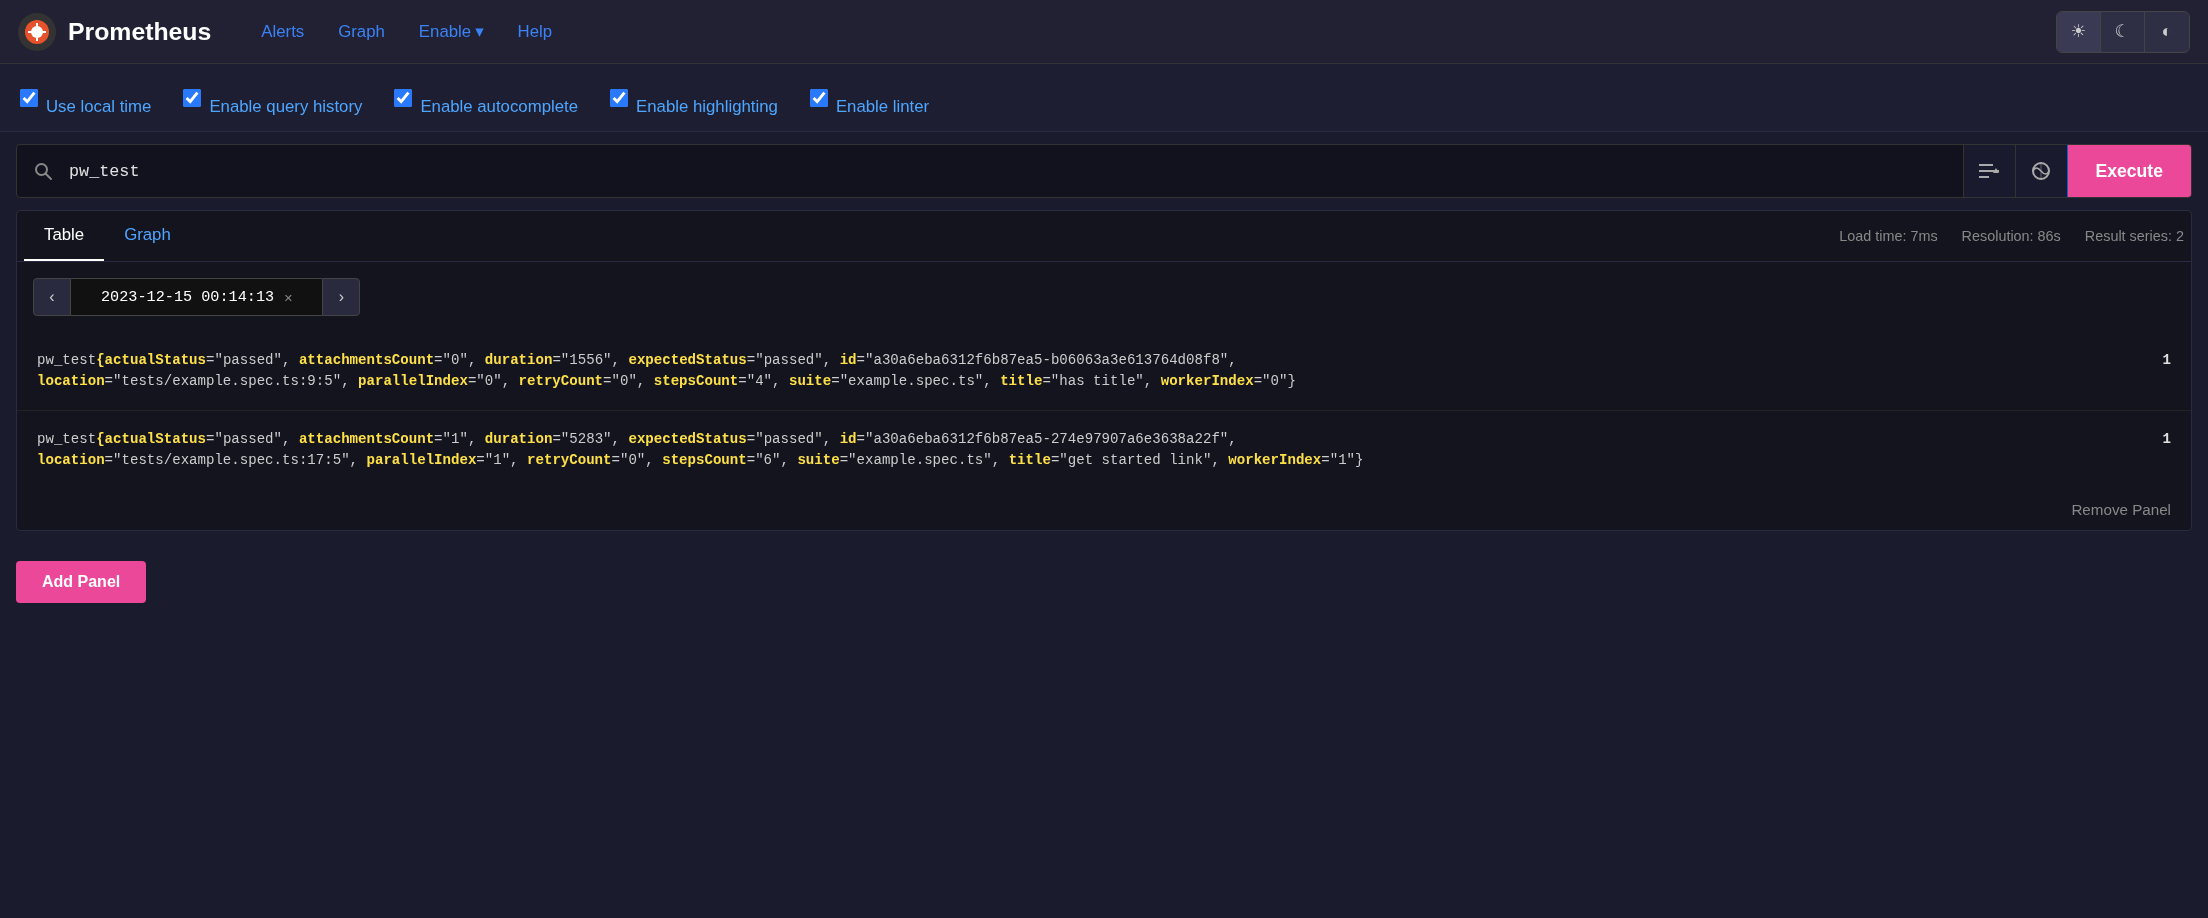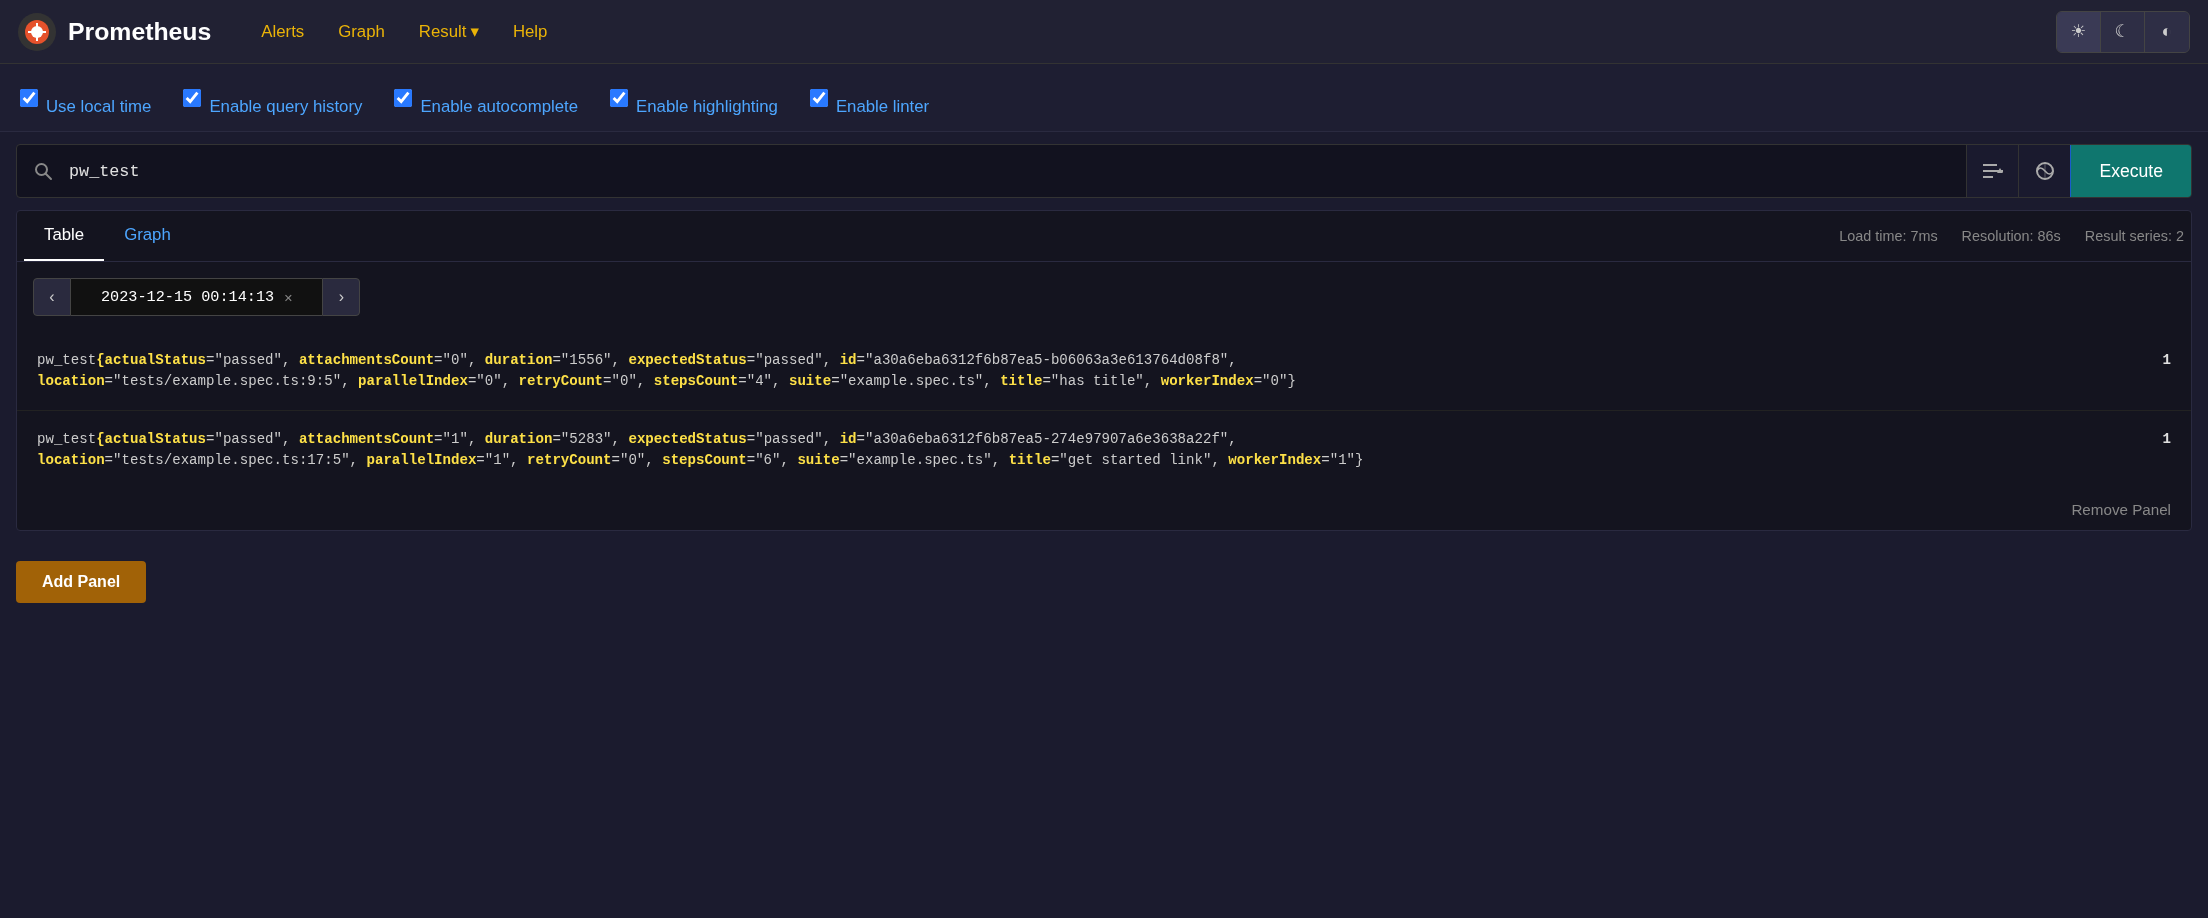--- a/index.html
+++ b/index.html
@@ -41,21 +41,21 @@
       font-weight: 600;
       color: #fff;
     }
     .navbar-links {
       display: flex;
       align-items: center;
       gap: 6px;
       flex: 1;
     }
     .nav-link {
-      color: #eab308;
+      color: #3b82f6;
       text-decoration: none;
       font-size: 1.05rem;
       padding: 8px 14px;
       border-radius: 4px;
       cursor: pointer;
       display: flex;
       align-items: center;
       gap: 4px;
     }
     .navbar-right {
@@ -146,27 +146,27 @@
       display: flex;
       align-items: center;
       justify-content: center;
       cursor: pointer;
       color: #aaa;
       font-size: 1.1rem;
       border-left: 1px solid #333;
       background: #1a1a2e;
     }
     .execute-btn {
-      background: #0f766e;
+      background: #ec4899;
       color: #fff;
       border: none;
       padding: 0 28px;
       height: 52px;
       font-size: 1.1rem;
-      font-weight: 400;
+      font-weight: 700;
       cursor: pointer;
       border-left: 1px solid #1a5ccc;
     }
 
     
     .results-panel {
       margin: 0 16px 16px;
       background: #14141f;
       border: 1px solid #2a2a40;
       border-radius: 4px;
@@ -279,21 +279,21 @@
       text-align: right;
       color: #888;
       font-size: 0.95rem;
       cursor: pointer;
     }
 
     .add-panel-area {
       padding: 14px 16px 24px;
     }
     .add-panel-btn {
-      background: #a16207;
+      background: #ec4899;
       color: #fff;
       border: none;
       padding: 12px 26px;
       font-size: 1rem;
       font-weight: 600;
       border-radius: 4px;
       cursor: pointer;
     }
   </style>
 </head>
@@ -310,21 +310,21 @@
         <rect x="4" y="12" width="5" height="2" fill="#fff"></rect>
         <rect x="17" y="12" width="5" height="2" fill="#fff"></rect>
       </svg>
     </div>
     <span class="navbar-title">Prometheus</span>
   </div>
   <div class="navbar-links">
     <a class="nav-link">Alerts</a>
     <a class="nav-link">Graph</a>
     <a class="nav-link">
-      <span>Result</span>
+      <span>Enable</span>
       <span>▾</span>
     </a>
     <a class="nav-link">Help</a>
   </div>
   <div class="navbar-right">
     <div class="theme-btn active" title="Light theme">☀</div>
     <div class="theme-btn" title="Dark theme">☾</div>
     <div class="theme-btn" title="Auto theme">◐</div>
   </div>
 </nav>

